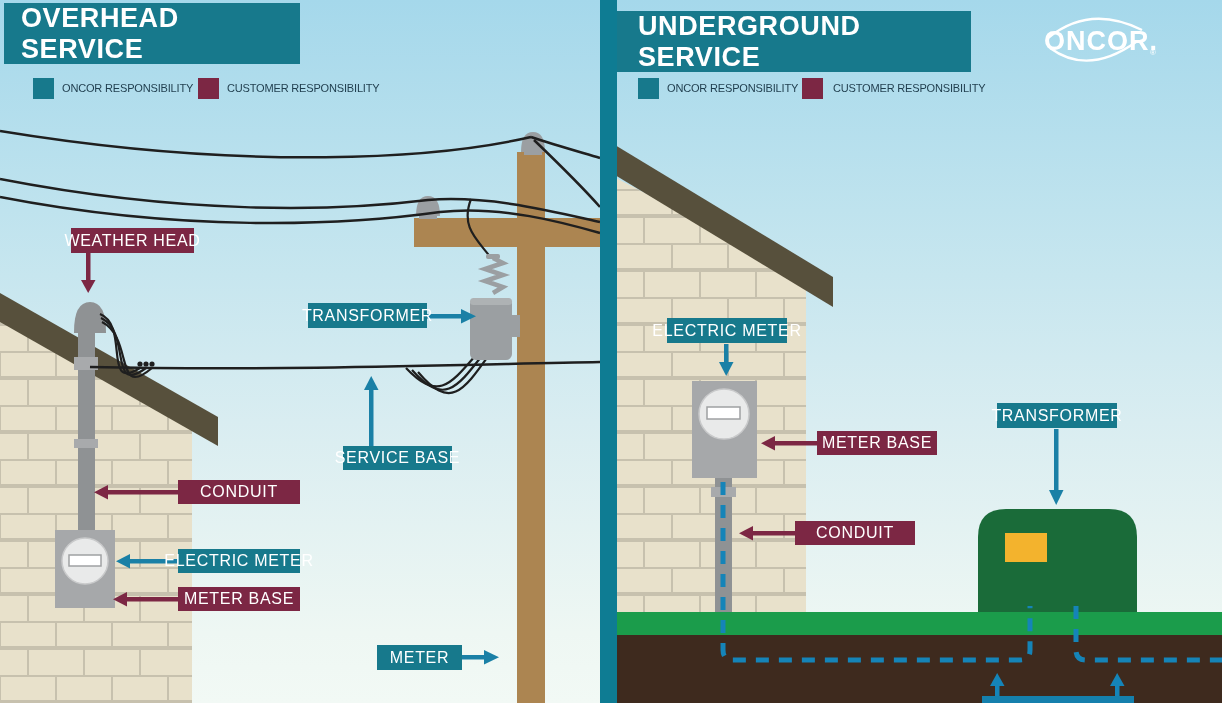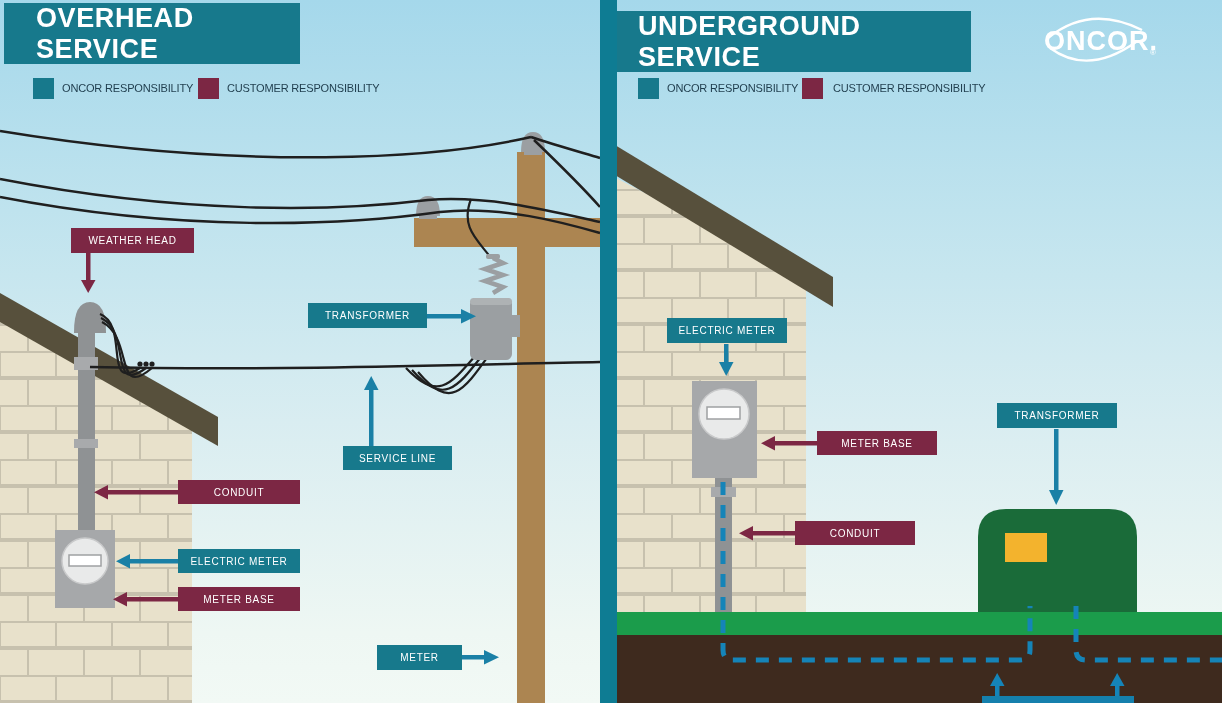--- a/index.html
+++ b/index.html
@@ -6,32 +6,32 @@
   #stage{
     position:relative;width:1222px;height:703px;overflow:hidden;
     font-family:"Liberation Sans",sans-serif;
     background:linear-gradient(180deg,#a5d8eb 0%,#bfe3ee 30%,#d9edf1 60%,#eef7f3 90%,#f2f9f5 100%);
   }
   svg{position:absolute;left:0;top:0;}
   .hdr{
     position:absolute;background:#17798c;color:#fff;display:flex;align-items:center;
     font-weight:700;font-size:27px;letter-spacing:.6px;box-sizing:border-box;
   }
-  .hdr-left{left:4px;top:3px;width:296px;height:61px;padding-left:32px;}
+  .hdr-left{left:4px;top:3px;width:296px;height:61px;padding-left:17px;}
   .hdr-right{left:617px;top:11px;width:354px;height:61px;padding-left:21px;}
   .swatch{position:absolute;width:21px;height:21px;top:78px;}
   .sw-teal{background:#17798c;}
   .sw-maroon{background:#7c2744;}
   .legend-text{
     position:absolute;top:82px;font-size:11.5px;color:#1f3d4d;letter-spacing:-0.2px;
     transform:scaleX(.96);transform-origin:left center;white-space:nowrap;
   }
   .lbl{
     position:absolute;display:flex;align-items:center;justify-content:center;
-    color:#fff;font-size:10px;letter-spacing:.7px;white-space:nowrap;box-sizing:border-box;
+    color:#fff;font-size:16px;letter-spacing:.7px;white-space:nowrap;box-sizing:border-box;
   }
   .lbl-teal{background:#17798c;}
   .lbl-maroon{background:#7c2744;}
   .logo{position:absolute;left:1038px;top:8px;width:124px;height:58px;}
 </style>
 </head>
 <body>
 
 <div id="stage">
 
@@ -215,21 +215,21 @@
   <div class="swatch sw-maroon" style="left:198px"></div>
   <div class="legend-text" style="left:227px">CUSTOMER RESPONSIBILITY</div>
 
   <div class="swatch sw-teal" style="left:638px"></div>
   <div class="legend-text" style="left:667px">ONCOR RESPONSIBILITY</div>
   <div class="swatch sw-maroon" style="left:802px"></div>
   <div class="legend-text" style="left:833px">CUSTOMER RESPONSIBILITY</div>
 
   <div class="lbl lbl-maroon" style="left:71px;top:228px;width:123px;height:25px">WEATHER HEAD</div>
   <div class="lbl lbl-teal" style="left:308px;top:303px;width:119px;height:25px">TRANSFORMER</div>
-  <div class="lbl lbl-teal" style="left:343px;top:446px;width:109px;height:24px">SERVICE LINE</div>
+  <div class="lbl lbl-teal" style="left:343px;top:446px;width:109px;height:24px">SERVICE BASE</div>
   <div class="lbl lbl-maroon" style="left:178px;top:480px;width:122px;height:24px">CONDUIT</div>
   <div class="lbl lbl-teal" style="left:178px;top:549px;width:122px;height:24px">ELECTRIC METER</div>
   <div class="lbl lbl-maroon" style="left:178px;top:587px;width:122px;height:24px">METER BASE</div>
   <div class="lbl lbl-teal" style="left:377px;top:645px;width:85px;height:25px">METER</div>
 
   <div class="lbl lbl-teal" style="left:667px;top:318px;width:120px;height:25px">ELECTRIC METER</div>
   <div class="lbl lbl-maroon" style="left:817px;top:431px;width:120px;height:24px">METER BASE</div>
   <div class="lbl lbl-maroon" style="left:795px;top:521px;width:120px;height:24px">CONDUIT</div>
   <div class="lbl lbl-teal" style="left:997px;top:403px;width:120px;height:25px">TRANSFORMER</div>
 

